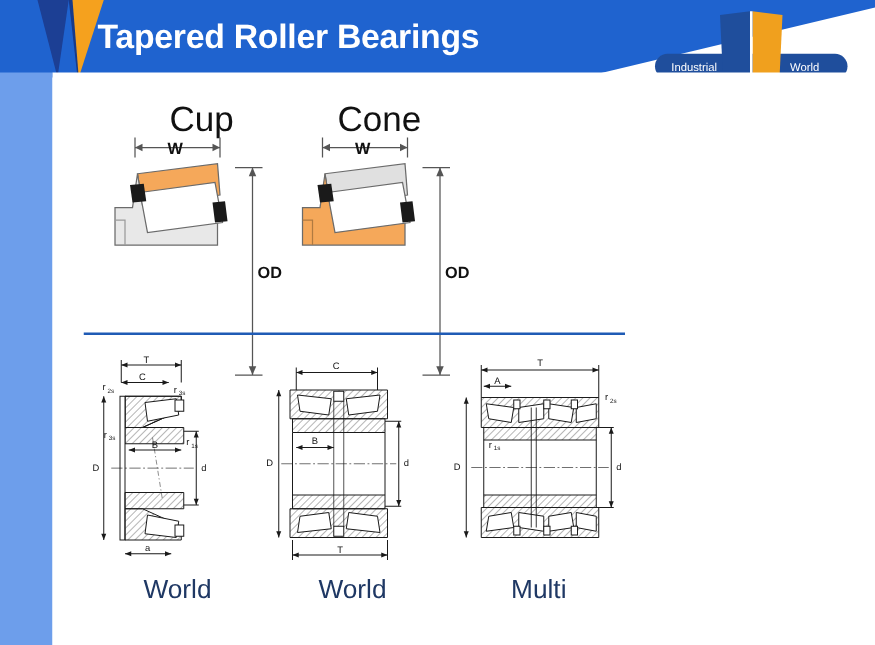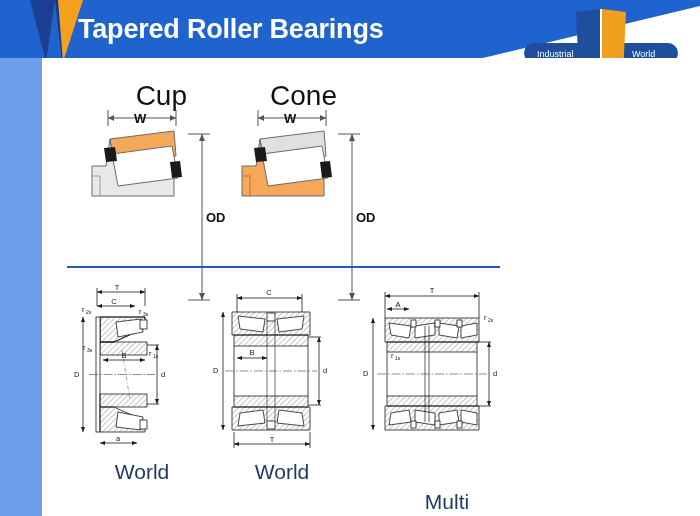--- a/index.html
+++ b/index.html
@@ -395,16 +395,16 @@
 
       <g stroke="#1a1a1a" stroke-width="0.8" fill="none">
         <line x1="132" y1="62" x2="132" y2="126"></line>
         <polygon points="132,62 130,67 134,67" fill="#1a1a1a" stroke="none"></polygon>
         <polygon points="132,126 130,121 134,121" fill="#1a1a1a" stroke="none"></polygon>
         <line x1="120" y1="62" x2="134" y2="62"></line>
         <line x1="120" y1="126" x2="134" y2="126"></line>
       </g>
       <text class="dimtxt-s" x="136" y="96">d</text>
     </svg>
-    <div class="bottom-label" style="left:330px;top:402px;width:150px;margin-top:30px;">Multi</div>
+    <div class="bottom-label" style="left:314px;top:402px;width:150px;">Multi</div>
 
   </div>
 </div>
 
 </body></html>

